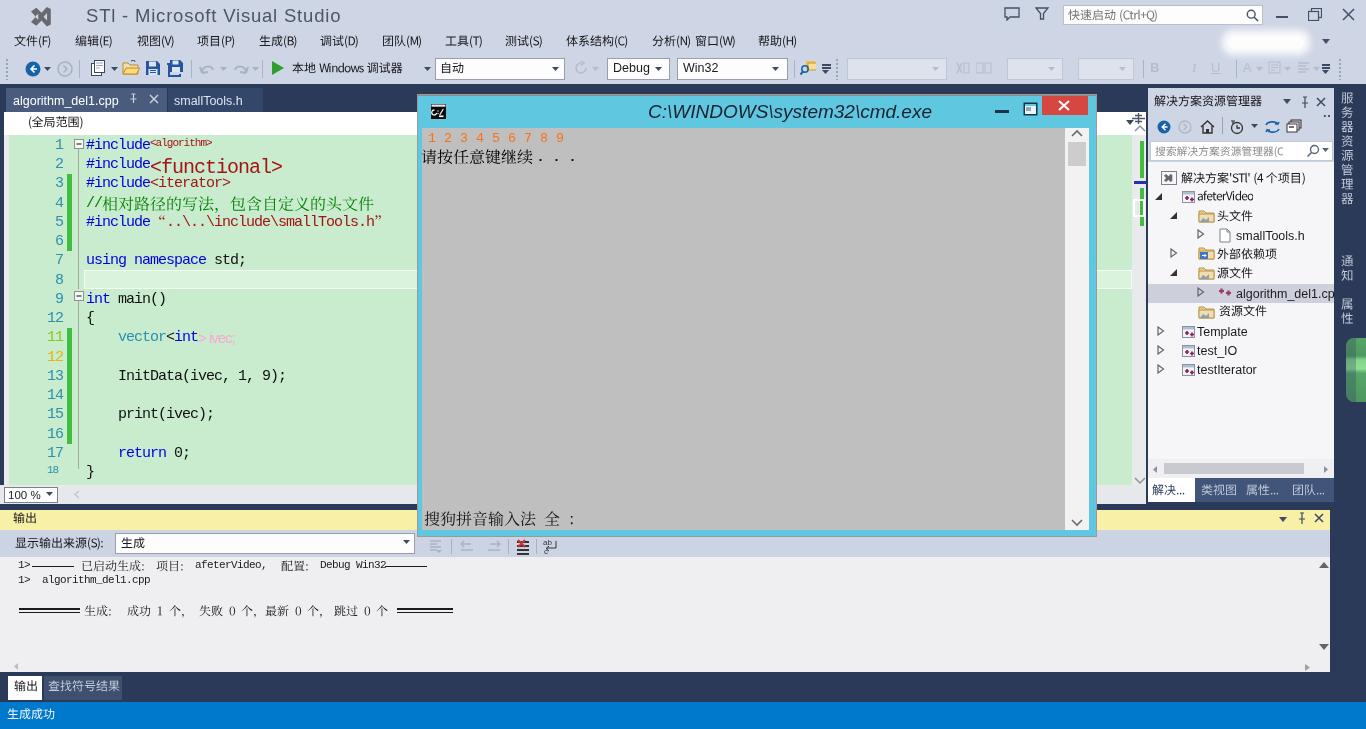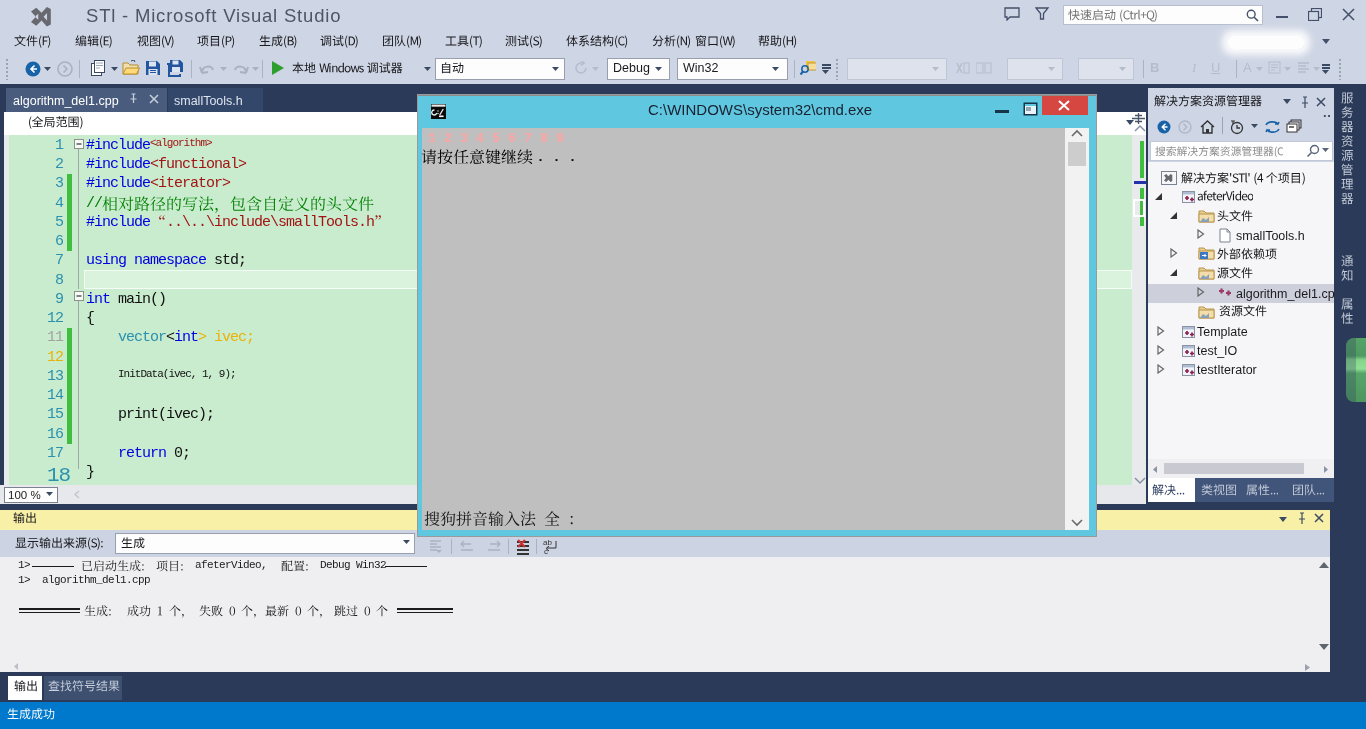--- a/index.html
+++ b/index.html
@@ -539,32 +539,32 @@
 <div class="ab" style="left:55px;top:136.8px;font-family:'Liberation Mono';font-size:15px;color:#2b91af;white-space:pre;letter-spacing:-1px">1</div>
 <div class="ab" style="left:55px;top:156.05px;font-family:'Liberation Mono';font-size:15px;color:#2b91af;white-space:pre;letter-spacing:-1px">2</div>
 <div class="ab" style="left:55px;top:175.3px;font-family:'Liberation Mono';font-size:15px;color:#2b91af;white-space:pre;letter-spacing:-1px">3</div>
 <div class="ab" style="left:55px;top:194.55px;font-family:'Liberation Mono';font-size:15px;color:#2b91af;white-space:pre;letter-spacing:-1px">4</div>
 <div class="ab" style="left:55px;top:213.8px;font-family:'Liberation Mono';font-size:15px;color:#2b91af;white-space:pre;letter-spacing:-1px">5</div>
 <div class="ab" style="left:55px;top:233.05px;font-family:'Liberation Mono';font-size:15px;color:#2b91af;white-space:pre;letter-spacing:-1px">6</div>
 <div class="ab" style="left:55px;top:252.3px;font-family:'Liberation Mono';font-size:15px;color:#2b91af;white-space:pre;letter-spacing:-1px">7</div>
 <div class="ab" style="left:55px;top:271.55px;font-family:'Liberation Mono';font-size:15px;color:#2b91af;white-space:pre;letter-spacing:-1px">8</div>
 <div class="ab" style="left:55px;top:290.8px;font-family:'Liberation Mono';font-size:15px;color:#2b91af;white-space:pre;letter-spacing:-1px">9</div>
 <div class="ab" style="left:47px;top:310.05px;font-family:'Liberation Mono';font-size:15px;color:#2b91af;white-space:pre;letter-spacing:-1px">12</div>
-<div class="ab" style="left:47px;top:329.3px;font-family:'Liberation Mono';font-size:15px;color:#a3a3a3;white-space:pre;letter-spacing:-1px">11</div>
+<div class="ab" style="left:47px;top:329.3px;font-family:'Liberation Mono';font-size:15px;color:#84cc16;white-space:pre;letter-spacing:-1px">11</div>
 <div class="ab" style="left:47px;top:348.55px;font-family:'Liberation Mono';font-size:15px;color:#eab308;white-space:pre;letter-spacing:-1px">12</div>
 <div class="ab" style="left:47px;top:367.8px;font-family:'Liberation Mono';font-size:15px;color:#2b91af;white-space:pre;letter-spacing:-1px">13</div>
 <div class="ab" style="left:47px;top:387.05px;font-family:Liberation Mono, monospace;font-size:15px;color:#2b91af;white-space:pre;letter-spacing:-1px">14</div>
 <div class="ab" style="left:47px;top:406.3px;font-family:'Liberation Mono';font-size:15px;color:#2b91af;white-space:pre;letter-spacing:-1px">15</div>
 <div class="ab" style="left:47px;top:425.55px;font-family:'Liberation Mono';font-size:15px;color:#2b91af;white-space:pre;letter-spacing:-1px">16</div>
 <div class="ab" style="left:47px;top:444.8px;font-family:'Liberation Mono';font-size:15px;color:#2b91af;white-space:pre;letter-spacing:-1px">17</div>
-<div class="ab" style="left:47px;top:464.05px;font-family:'Liberation Mono';font-size:21px;color:#2b91af;white-space:pre;letter-spacing:-1px">18</div>
+<div class="ab" style="left:47px;top:464.05px;font-family:'Liberation Mono';font-size:11px;color:#2b91af;white-space:pre;letter-spacing:-1px">18</div>
 <div class="ab" style="left:86px;top:136.8px;font-family:'Liberation Mono';font-size:15px;color:#0000e2;white-space:pre;letter-spacing:-1px">#include</div>
 <div class="ab" style="left:150px;top:136.8px;font-family:'Liberation Mono';font-size:11px;color:#a31515;white-space:pre;letter-spacing:-1px">&lt;algorithm&gt;</div>
 <div class="ab" style="left:86px;top:156.05px;font-family:'Liberation Mono';font-size:15px;color:#0000e2;white-space:pre;letter-spacing:-1px">#include</div>
-<div class="ab" style="left:150px;top:156.05px;font-family:'Liberation Mono';font-size:15px;color:#a31515;white-space:pre;letter-spacing:-1px">&lt;functional&gt;</div>
+<div class="ab" style="left:150px;top:156.05px;font-family:'Liberation Mono';font-size:20px;color:#a31515;white-space:pre;letter-spacing:-1px">&lt;functional&gt;</div>
 <div class="ab" style="left:86px;top:175.3px;font-family:'Liberation Mono';font-size:15px;color:#0000e2;white-space:pre;letter-spacing:-1px">#include</div>
 <div class="ab" style="left:150px;top:175.3px;font-family:'Liberation Mono';font-size:15px;color:#a31515;white-space:pre;letter-spacing:-1px">&lt;iterator&gt;</div>
 <div class="ab" style="left:86px;top:194.55px;font-family:'Liberation Mono';font-size:15px;color:#008000;white-space:pre;letter-spacing:-1px">//</div>
 <svg class="ab" style="left:102px;top:196.05px;" width="272.0" height="17.3">
       <g fill="#008000" transform="translate(0,13.79) scale(0.01600,-0.01600)">
         <use href="#g65" x="0"></use>
         <use href="#g66" x="1000"></use>
         <use href="#g67" x="2000"></use>
         <use href="#g68" x="3000"></use>
         <use href="#g69" x="4000"></use>
@@ -597,22 +597,22 @@
 <div class="ab" style="left:86px;top:252.3px;font-family:'Liberation Mono';font-size:15px;color:#0000e2;white-space:pre;letter-spacing:-1px">using</div>
 <div class="ab" style="left:126px;top:252.3px;font-family:'Liberation Mono';font-size:15px;color:#0000e2;white-space:pre;letter-spacing:-1px"> namespace</div>
 <div class="ab" style="left:206px;top:252.3px;font-family:'Liberation Mono';font-size:15px;color:#111;white-space:pre;letter-spacing:-1px"> std</div>
 <div class="ab" style="left:238px;top:252.3px;font-family:'Liberation Mono';font-size:15px;color:#111;white-space:pre;letter-spacing:-1px">;</div>
 <div class="ab" style="left:86px;top:290.8px;font-family:'Liberation Mono';font-size:15px;color:#0000e2;white-space:pre;letter-spacing:-1px">int</div>
 <div class="ab" style="left:110px;top:290.8px;font-family:'Liberation Mono';font-size:15px;color:#111;white-space:pre;letter-spacing:-1px"> main()</div>
 <div class="ab" style="left:86px;top:310.05px;font-family:'Liberation Mono';font-size:15px;color:#111;white-space:pre;letter-spacing:-1px">{</div>
 <div class="ab" style="left:118px;top:329.3px;font-family:'Liberation Mono';font-size:15px;color:#2b91af;white-space:pre;letter-spacing:-1px">vector</div>
 <div class="ab" style="left:166px;top:329.3px;font-family:'Liberation Mono';font-size:15px;color:#111;white-space:pre;letter-spacing:-1px">&lt;</div>
 <div class="ab" style="left:174px;top:329.3px;font-family:'Liberation Mono';font-size:15px;color:#0000e2;white-space:pre;letter-spacing:-1px">int</div>
-<div class="ab" style="left:198px;top:329.3px;font-family:Liberation Mono, monospace;font-size:15px;color:#eab308;white-space:pre;letter-spacing:-1px">&gt; ivec;</div>
-<div class="ab" style="left:118px;top:367.8px;font-family:'Liberation Mono';font-size:11px;color:#111;white-space:pre;letter-spacing:-1px">InitData(ivec, 1, 9);</div>
+<div class="ab" style="left:198px;top:329.3px;font-family:Liberation Sans, sans-serif;font-size:15px;color:#f9a8d4;white-space:pre;letter-spacing:-1px">&gt; ivec;</div>
+<div class="ab" style="left:118px;top:367.8px;font-family:'Liberation Mono';font-size:15px;color:#111;white-space:pre;letter-spacing:-1px">InitData(ivec, 1, 9);</div>
 <div class="ab" style="left:118px;top:406.3px;font-family:'Liberation Mono';font-size:15px;color:#111;white-space:pre;letter-spacing:-1px">print(ivec);</div>
 <div class="ab" style="left:118px;top:444.8px;font-family:'Liberation Mono';font-size:15px;color:#0000e2;white-space:pre;letter-spacing:-1px">return</div>
 <div class="ab" style="left:166px;top:444.8px;font-family:'Liberation Mono';font-size:15px;color:#111;white-space:pre;letter-spacing:-1px"> 0;</div>
 <div class="ab" style="left:86px;top:464.05px;font-family:'Liberation Mono';font-size:15px;color:#111;white-space:pre;letter-spacing:-1px">}</div>
 <div class="ab" style="left:1132px;top:135px;width:14px;height:350px;background:#e8eaec;"></div>
 <svg class="ab" style="left:1134px;top:124px;" width="12" height="9">
       <path d="M1,7 L6,2 L11,7" stroke="#8a93a4" fill="none" stroke-width="1.5"></path>
     </svg>
 <svg class="ab" style="left:1131px;top:113px;" width="15" height="11">
       <path d="M1,5.5 H14 M7.5,0 V11 M4,2.5 H11 M4,8.5 H11" stroke="#4a5568" stroke-width="1.3" fill="none"></path>
@@ -1122,34 +1122,34 @@
       </g>
     </svg>
 <div class="ab" style="left:418px;top:95px;width:678px;height:441px;background:#5fc8e0;box-shadow:0 0 0 1px #9a9a9a"></div>
 <div class="ab" style="left:418px;top:95px;width:678px;height:1px;background:#8c8c8c;"></div>
 <svg class="ab" style="left:431px;top:104px;" width="15" height="15">
       <rect width="15" height="15" fill="#0a0a0a"></rect>
       <rect x="0.5" y="0.5" width="14" height="2.2" fill="#e8e8e8"></rect>
       <path d="M3,6 A2.5,2.5 0 1 0 5.5,9.5 M7,7 h0.01 M7,9.5 h0.01 M9,10.5 L12,5.5" stroke="#f0f0f0" stroke-width="1.3" fill="none" stroke-linecap="round"></path>
       <rect x="8" y="11.5" width="4.5" height="1.6" fill="#fff"></rect>
     </svg>
-<div class="ab" style="left:648px;top:100.5px;font-family:'Liberation Sans';font-size:15px;color:#1a2030;white-space:pre;">C:\WINDOWS\system32\cmd.exe</div>
+<div class="ab" style="left:648px;top:100.5px;font-family:'Liberation Sans';font-size:19px;color:#1a2030;white-space:pre;font-style:italic;">C:\WINDOWS\system32\cmd.exe</div>
 <div class="ab" style="left:995px;top:110px;width:14px;height:3px;background:#17344a;"></div>
 <svg class="ab" style="left:1023px;top:102px;" width="15" height="15">
       <rect x="0.5" y="0.5" width="14" height="13" fill="#17344a"></rect>
       <rect x="2" y="4" width="11" height="8" fill="#e8f4f8"></rect>
       <rect x="2" y="2" width="11" height="2" fill="#5fc8e0"></rect>
       <path d="M3,6 H8 M3,8 H8" stroke="#17344a" stroke-width="0.8"></path>
     </svg>
 <div class="ab" style="left:1042px;top:96px;width:46px;height:18.5px;background:#d64742;"></div>
 <svg class="ab" style="left:1058px;top:100px;" width="13" height="11">
       <path d="M1,1 L11,10 M11,1 L1,10" stroke="#fff" stroke-width="2"></path>
     </svg>
 <div class="ab" style="left:421.5px;top:127.5px;width:643.5px;height:402.5px;background:#bfbfbf;"></div>
-<div class="ab" style="left:428px;top:131px;font-family:'Liberation Mono';font-size:13.34px;color:#fca5a5;white-space:pre;font-weight:bold">1 2 3 4 5 6 7 8 9</div>
+<div class="ab" style="left:428px;top:131px;font-family:'Liberation Mono';font-size:13.34px;color:#f97316;white-space:pre;font-weight:normal">1 2 3 4 5 6 7 8 9</div>
 <svg class="ab" style="left:420.5px;top:148.5px;" width="112.0" height="17.3">
       <g fill="#000" transform="translate(0,13.79) scale(0.01600,-0.01600)">
         <use href="#g145" x="0"></use>
         <use href="#g146" x="1000"></use>
         <use href="#g147" x="2000"></use>
         <use href="#g148" x="3000"></use>
         <use href="#g149" x="4000"></use>
         <use href="#g150" x="5000"></use>
         <use href="#g151" x="6000"></use>
       </g>

